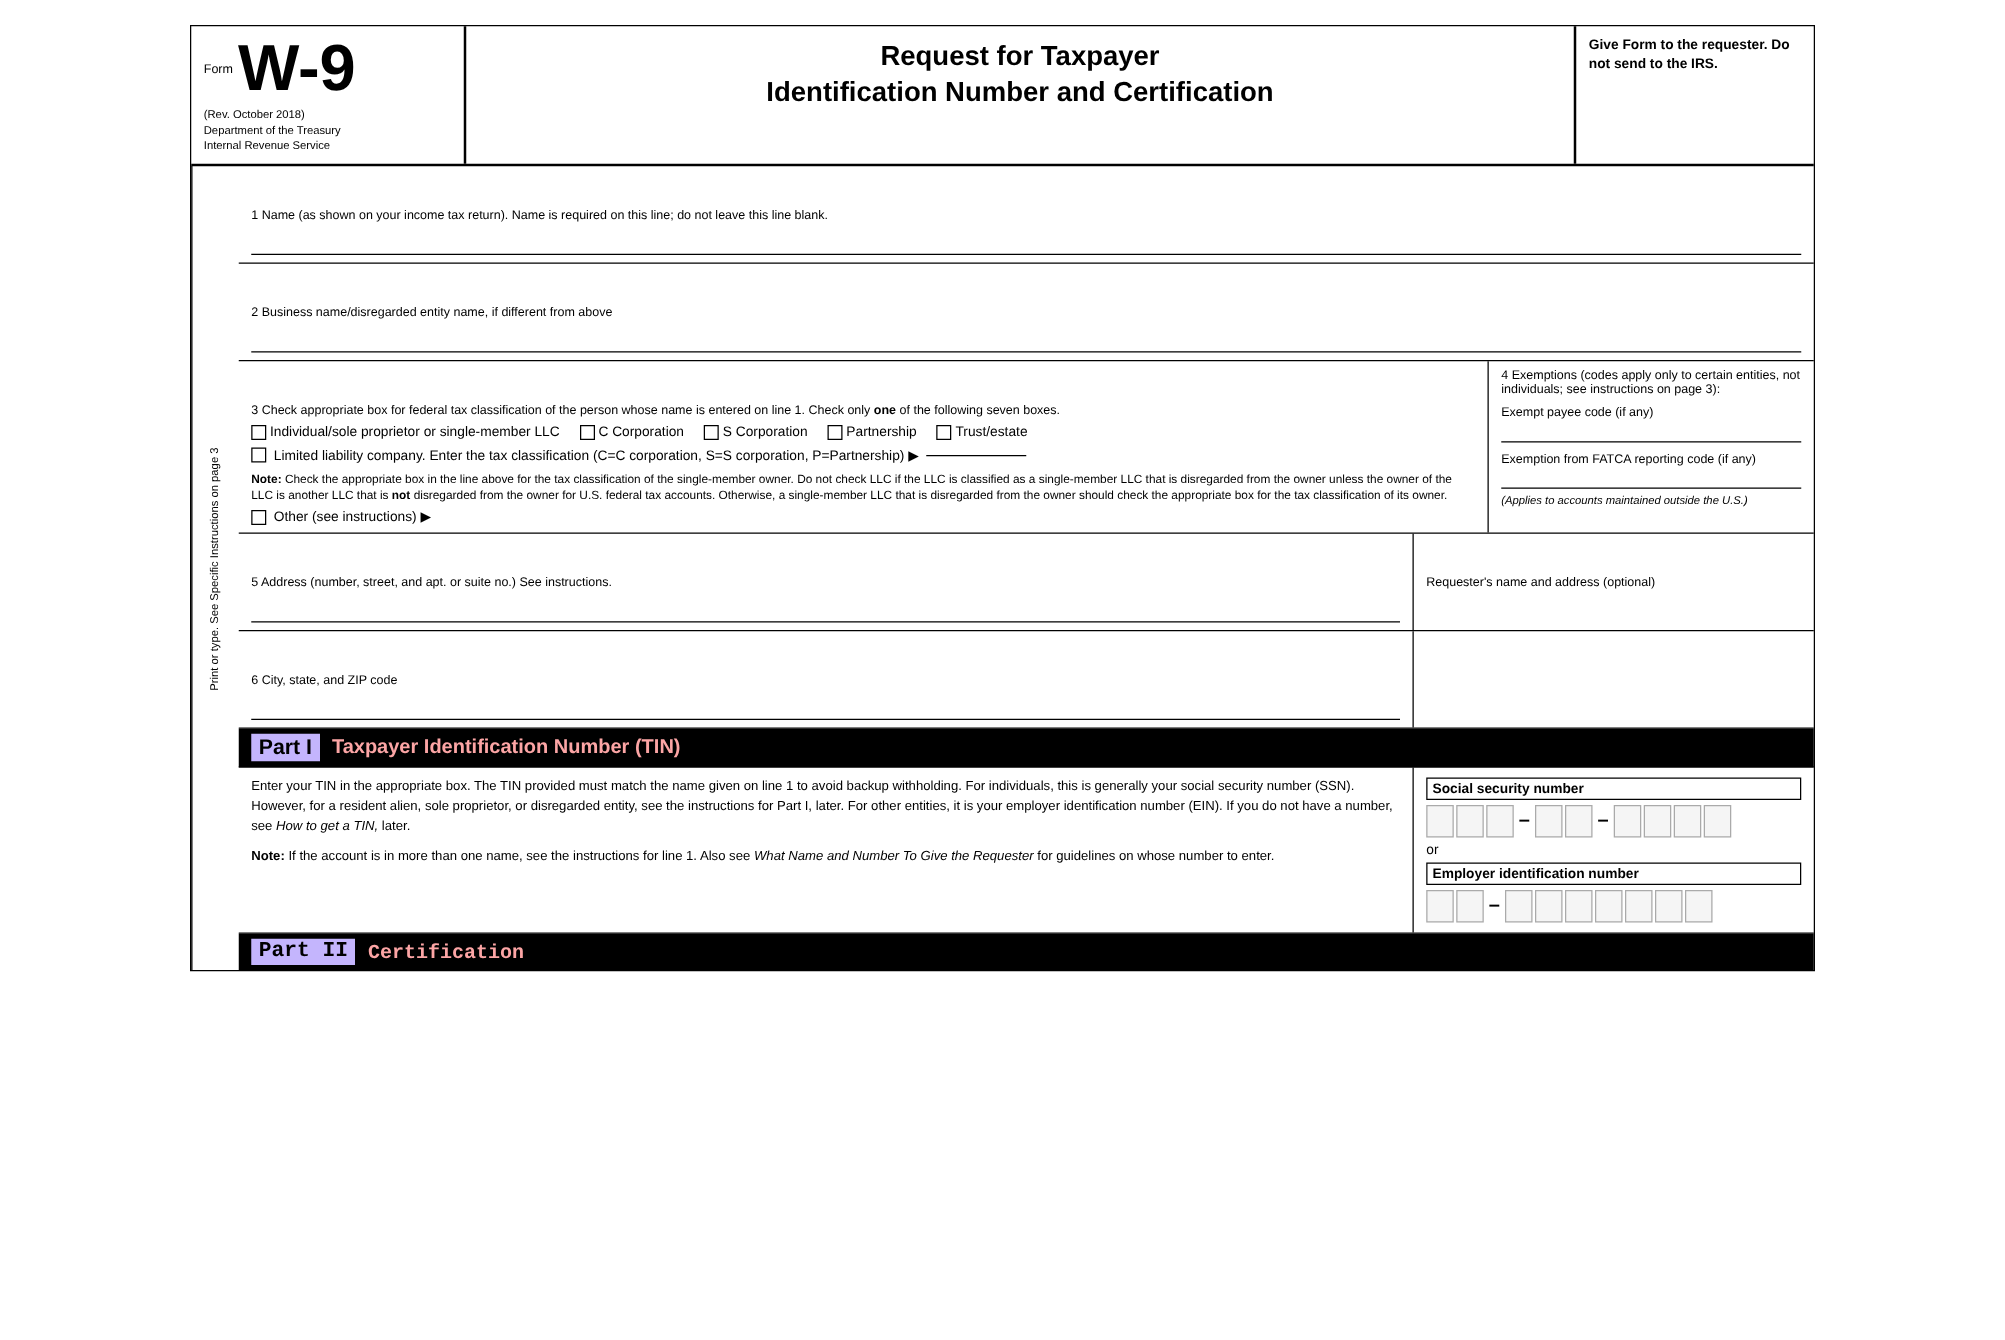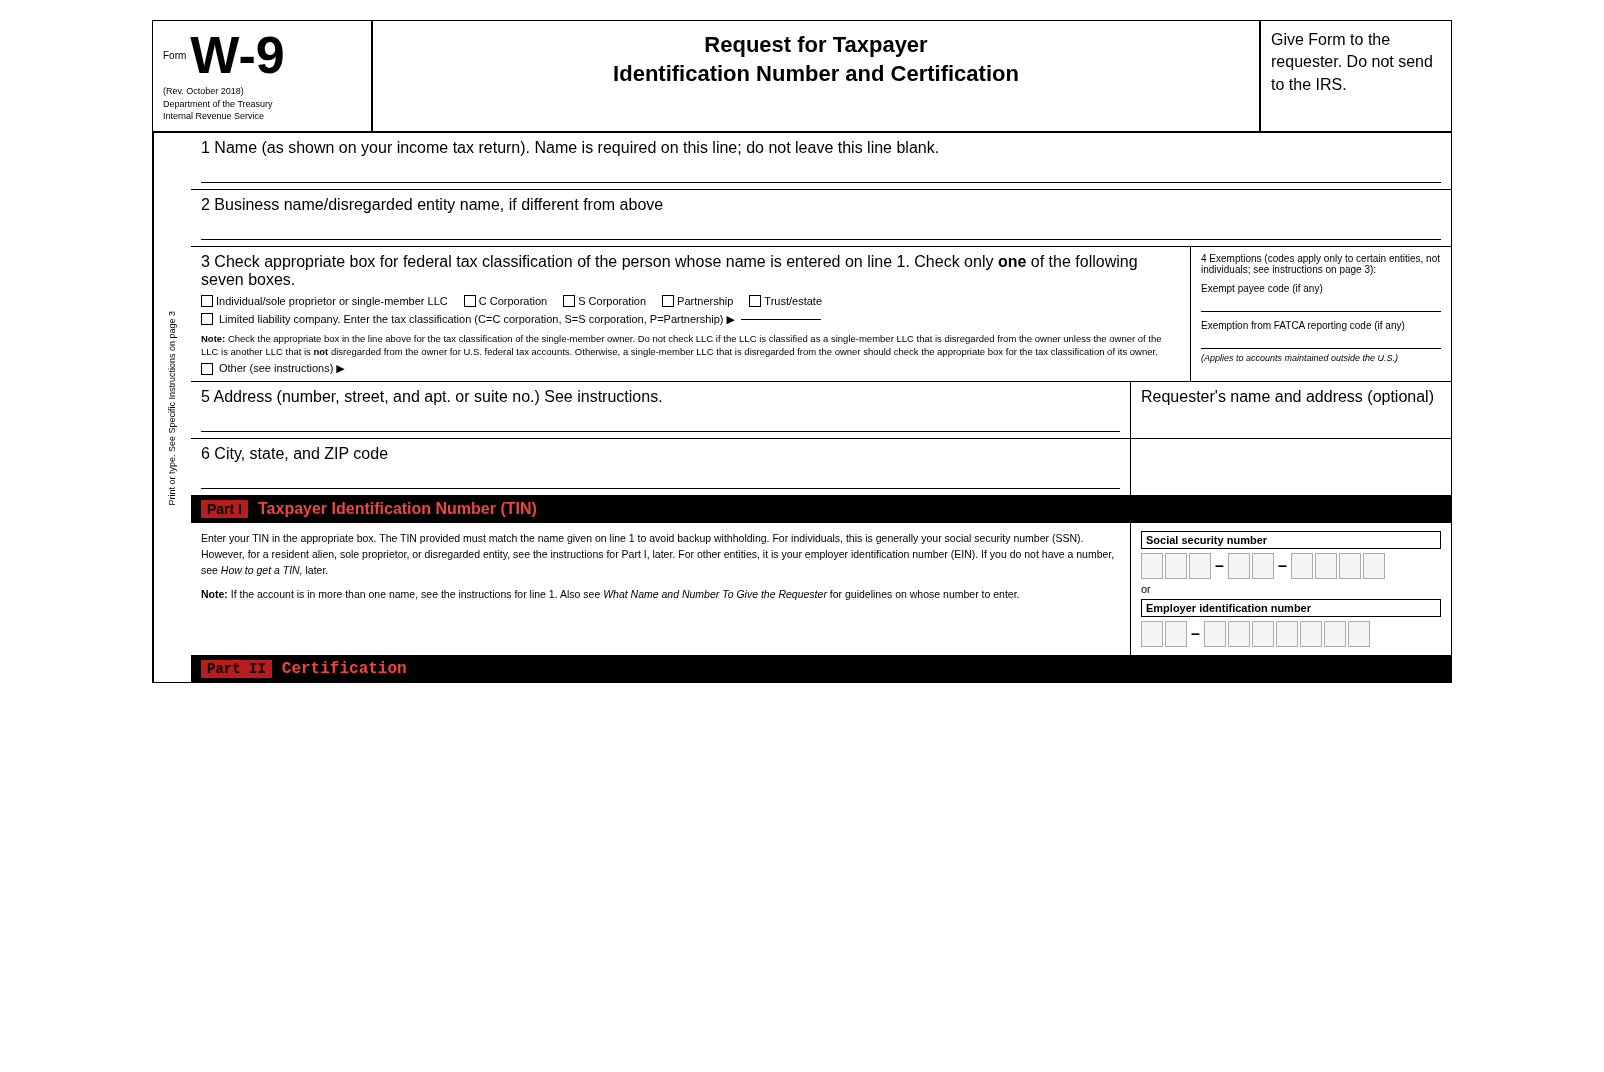--- a/index.html
+++ b/index.html
@@ -56,22 +56,22 @@
       font-weight: bold;
       line-height: 1.3;
     }
     .header-center .goto {
       font-size: 11px;
       margin-top: 6px;
     }
     .header-right {
       width: 190px;
       padding: 8px 10px;
-      font-size: 16px;
-      font-weight: normal;
+      font-size: 11px;
+      font-weight: bold;
       line-height: 1.4;
     }
     
     .main-body {
       display: flex;
     }
     .sidebar {
       width: 38px;
       border-right: 1px solid #000;
       display: flex;
@@ -86,22 +86,23 @@
     }
     .form-content {
       flex: 1;
     }
     
     .row {
       border-bottom: 1px solid #000;
       padding: 6px 10px;
     }
     .row-label {
-      font-size: 16px;
+      font-size: 10px;
       margin-bottom: 4px;
+      margin-top: 28px;
     }
     .input-line {
       border-bottom: 1px solid #000;
       height: 22px;
       width: 100%;
       margin-top: 2px;
     }
     
     .row3-wrapper {
       display: flex;
@@ -199,30 +200,30 @@
     .part-header {
       display: flex;
       align-items: center;
       gap: 10px;
       background: #000;
       color: #fff;
       padding: 4px 10px;
       border-bottom: 1px solid #000;
     }
     .part-badge {
-      background: #b91c1c;
+      background: #c4b5fd;
       color: #000;
       font-weight: bold;
-      font-size: 14px;
+      font-size: 17px;
       padding: 1px 6px;
     }
     .part-title {
       font-size: 16px;
       font-weight: bold;
-      color: #ef4444;
+      color: #fca5a5;
     }
     .part1-body {
       display: flex;
       border-bottom: 1px solid #000;
     }
     .part1-left {
       flex: 1;
       border-right: 1px solid #000;
       padding: 8px 10px;
       font-size: 10.5px;

